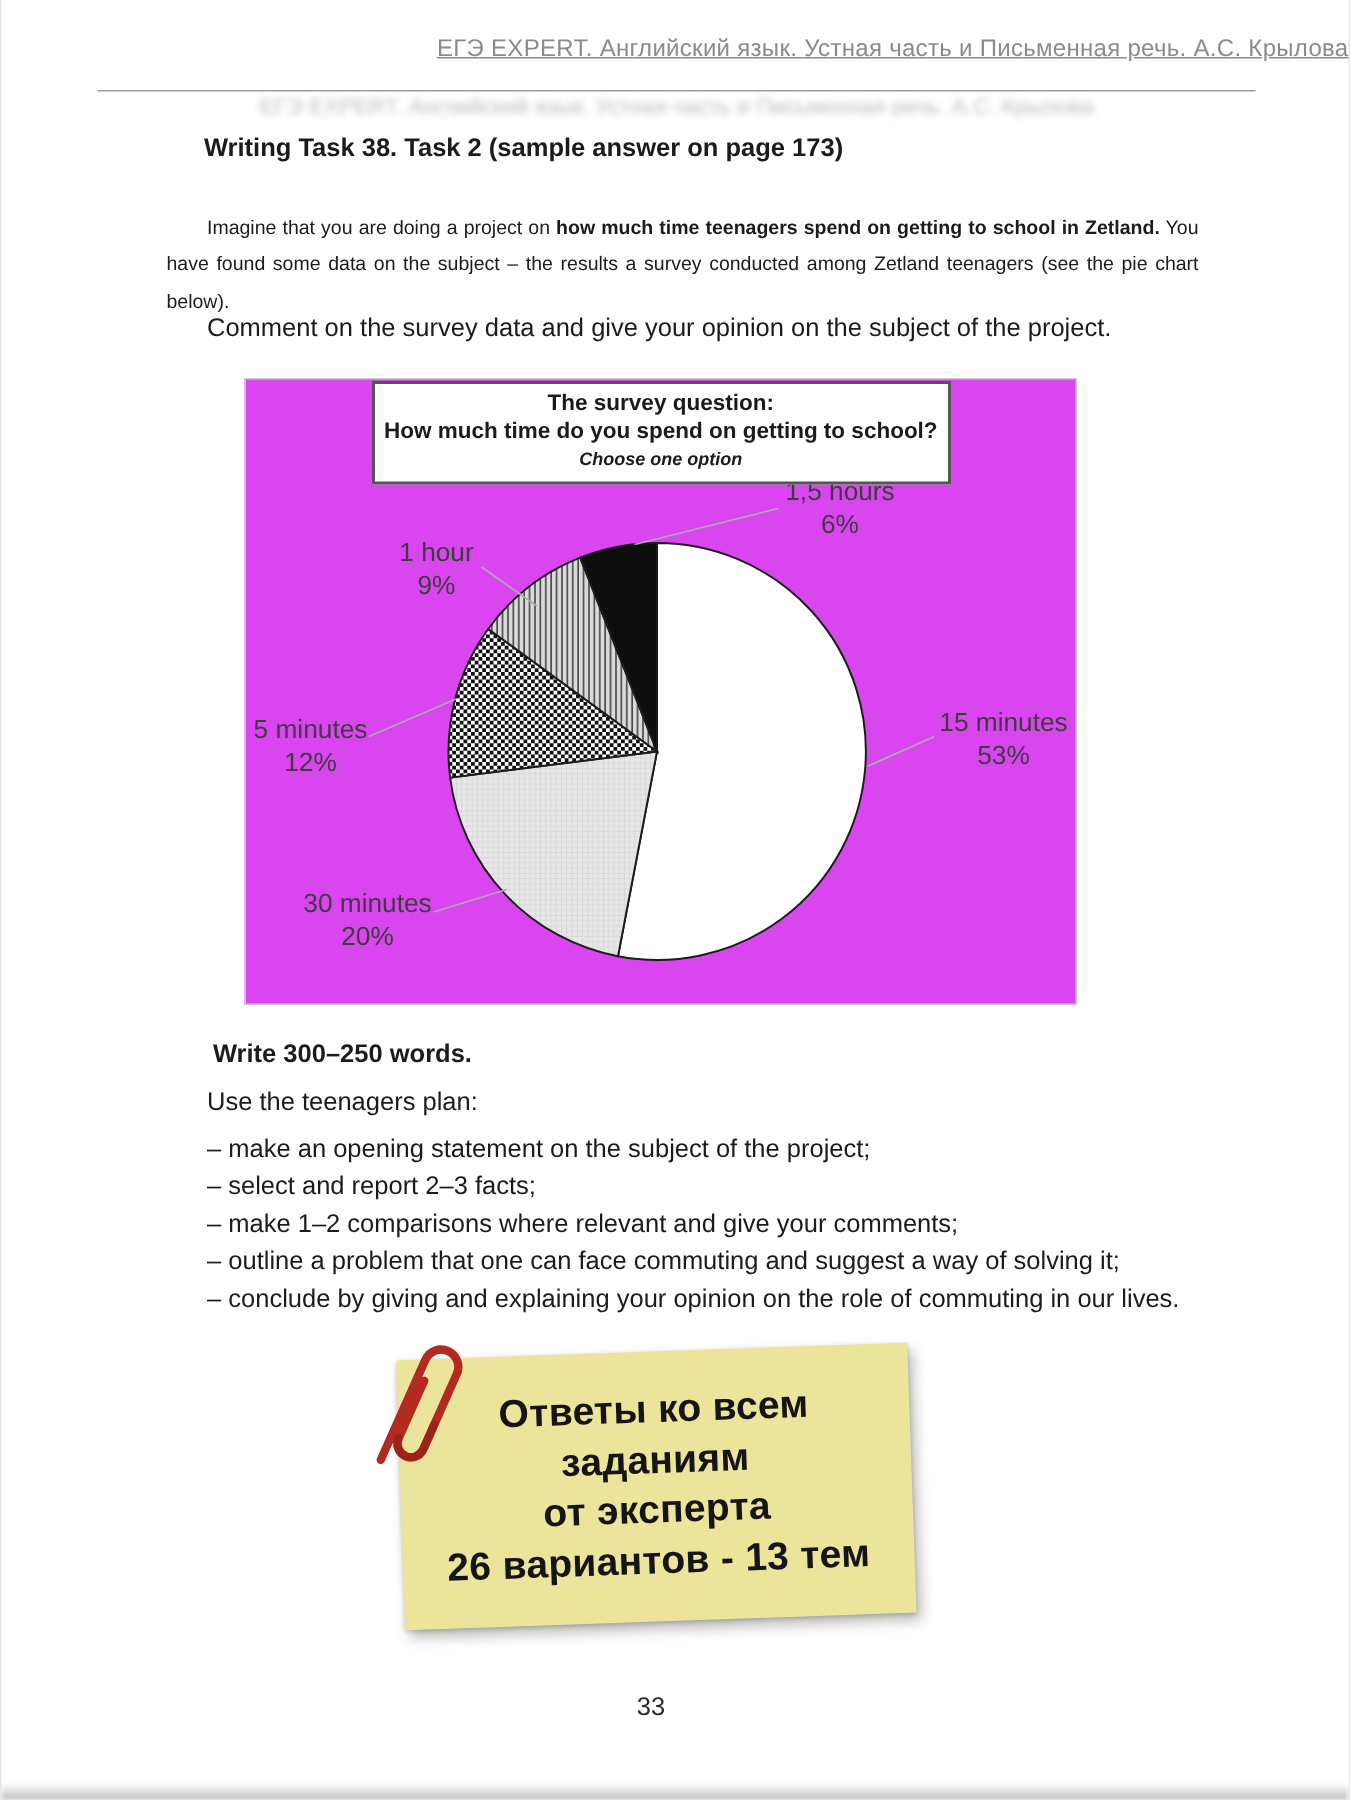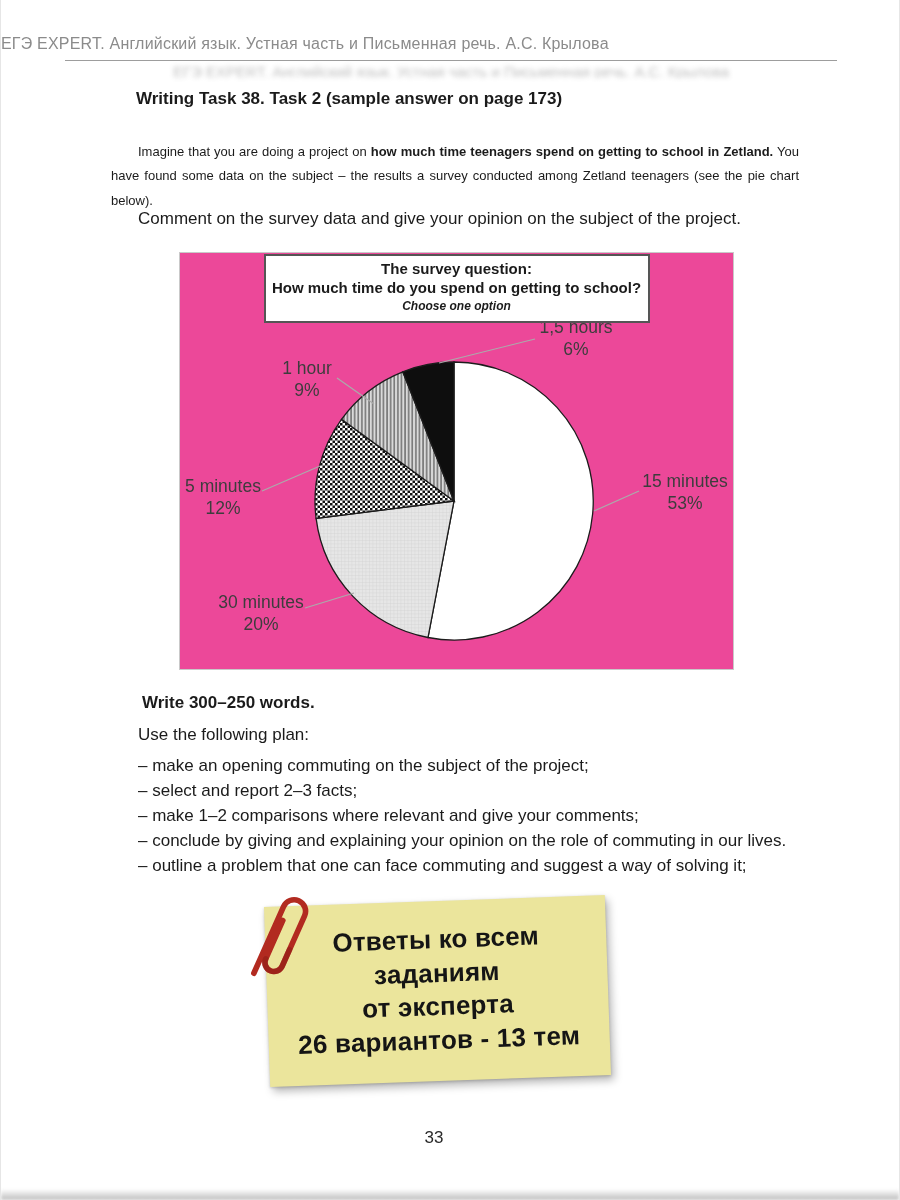--- a/index.html
+++ b/index.html
@@ -2,37 +2,37 @@
 <html><head>
 <meta charset="utf-8">
 <style>
   html,body{margin:0;padding:0;background:#fff;}
   .page{
     position:relative; width:900px; height:1200px; background:#ffffff;
     font-family:"Liberation Sans", sans-serif; color:#1b1b1b; overflow:hidden;
     border-left:1px solid #e6e6e6; border-right:1px solid #e6e6e6; box-sizing:border-box;
   }
   .hdr{
-    position:absolute; top:35px; left:0; width:100%; text-align:left;
-    font-size:16px; color:#8b8b8b; letter-spacing:.2px;
+    position:absolute; top:24px; left:0; width:100%; text-align:right;
+    font-size:16px; color:#8b8b8b; letter-spacing:.2px;text-decoration:underline;
   }
   .hdr-line{position:absolute; top:60px; left:64px; width:772px; border-top:1.5px solid #9d9d9d;}
   .hdr-ghost{
     position:absolute; top:63px; left:64px; width:772px; height:15px; overflow:hidden;
     text-align:center; font-size:15px; color:#6f6f6f; filter:blur(2.5px); opacity:.45;
   }
   .title{position:absolute; left:135px; top:89px; font-size:17px; font-weight:bold;}
   .intro{
     position:absolute; left:110px; top:127px; width:688px;
     font-size:13px; line-height:24.3px; text-align:justify; text-indent:27px;
   }
   .comment{position:absolute; left:137px; top:209px; font-size:17px; font-weight:normal;}
   .chart-frame{
-    position:absolute; left:178px; top:252px; width:553px; height:416px;
-    border:1px solid #c9c9c9; background:#ec4899;
+    position:absolute; left:162px; top:252px; width:553px; height:416px;
+    border:1px solid #c9c9c9; background:#d946ef;
   }
   .qbox{
     position:absolute; left:50%; transform:translateX(-50%); top:1px; width:382px;
     border:2px solid #555; background:#fff; padding:3px 0 5px 0;
     text-align:center; font-weight:bold; font-size:15px; line-height:19px; z-index:2;
   }
   .qbox .q-line{white-space:nowrap;}
   .qbox .q-italic{font-style:italic; font-size:12px;}
   .pie-svg{position:absolute; left:0; top:0;}
   .pie-svg text{font-family:"Liberation Sans",sans-serif; font-size:17.5px; fill:#3d3d3d; text-anchor:middle;}
@@ -111,27 +111,27 @@
         <line x1="157" y1="125" x2="194" y2="151" stroke="#ababab" stroke-width="1.2"></line>
         <text x="127" y="121">1 hour</text>
         <text x="127" y="143">9%</text>
         <line x1="355" y1="86" x2="259" y2="110" stroke="#ababab" stroke-width="1.2"></line>
         <text x="396" y="80">1,5 hours</text>
         <text x="396" y="102">6%</text>
       </svg>
   </div>
 
   <div class="write-words">Write 300–250 words.</div>
-  <div class="plan-intro">Use the following plan:</div>
+  <div class="plan-intro">Use the teenagers plan:</div>
   <ul class="plan">
-    <li>– make an opening commuting on the subject of the project;</li>
+    <li>– make an opening statement on the subject of the project;</li>
     <li>– select and report 2–3 facts;</li>
     <li>– make 1–2 comparisons where relevant and give your comments;</li>
+    <li>– outline a problem that one can face commuting and suggest a way of solving it;</li>
     <li>– conclude by giving and explaining your opinion on the role of commuting in our lives.</li>
-    <li>– outline a problem that one can face commuting and suggest a way of solving it;</li>
   </ul>
 
   <div class="note">
     <div class="note-text">
       <div>Ответы ко всем</div>
       <div>заданиям</div>
       <div>от эксперта</div>
       <div>26 вариантов - 13 тем</div>
     </div>
   </div>

